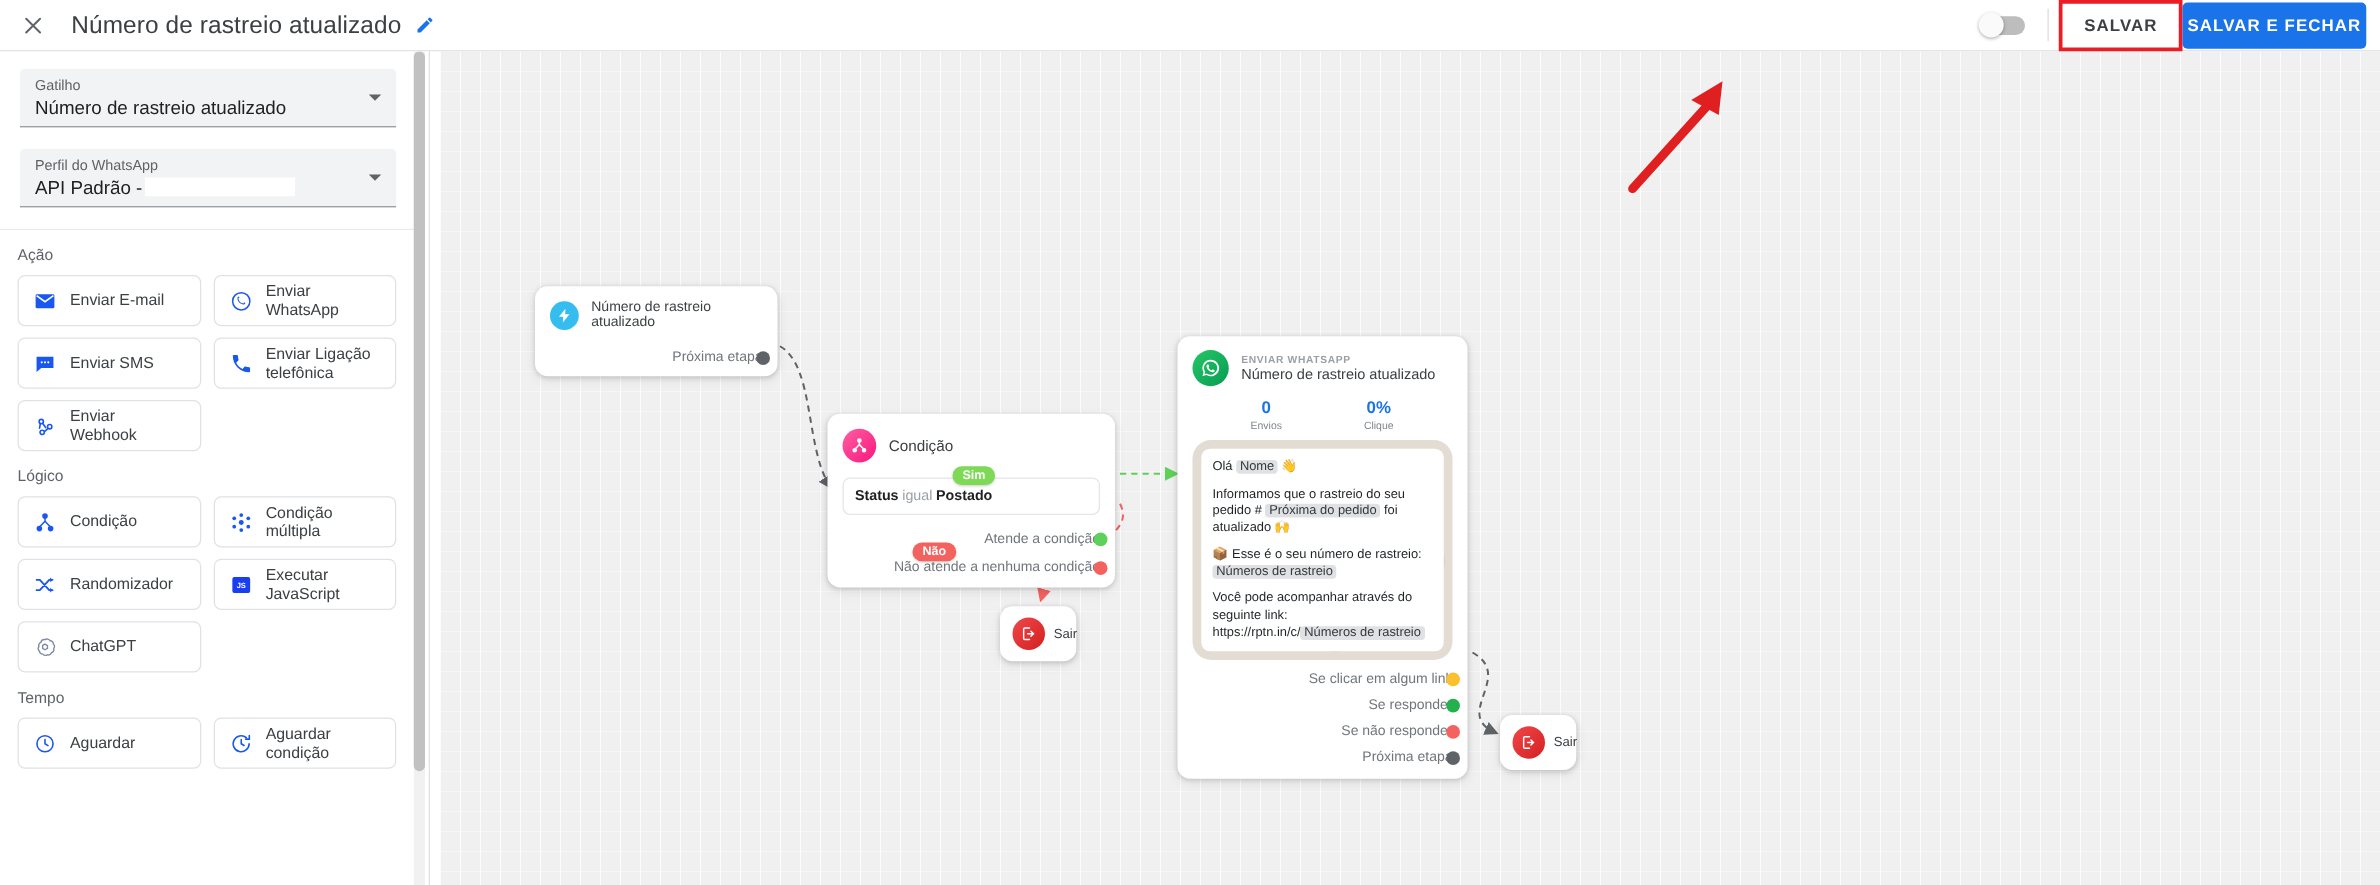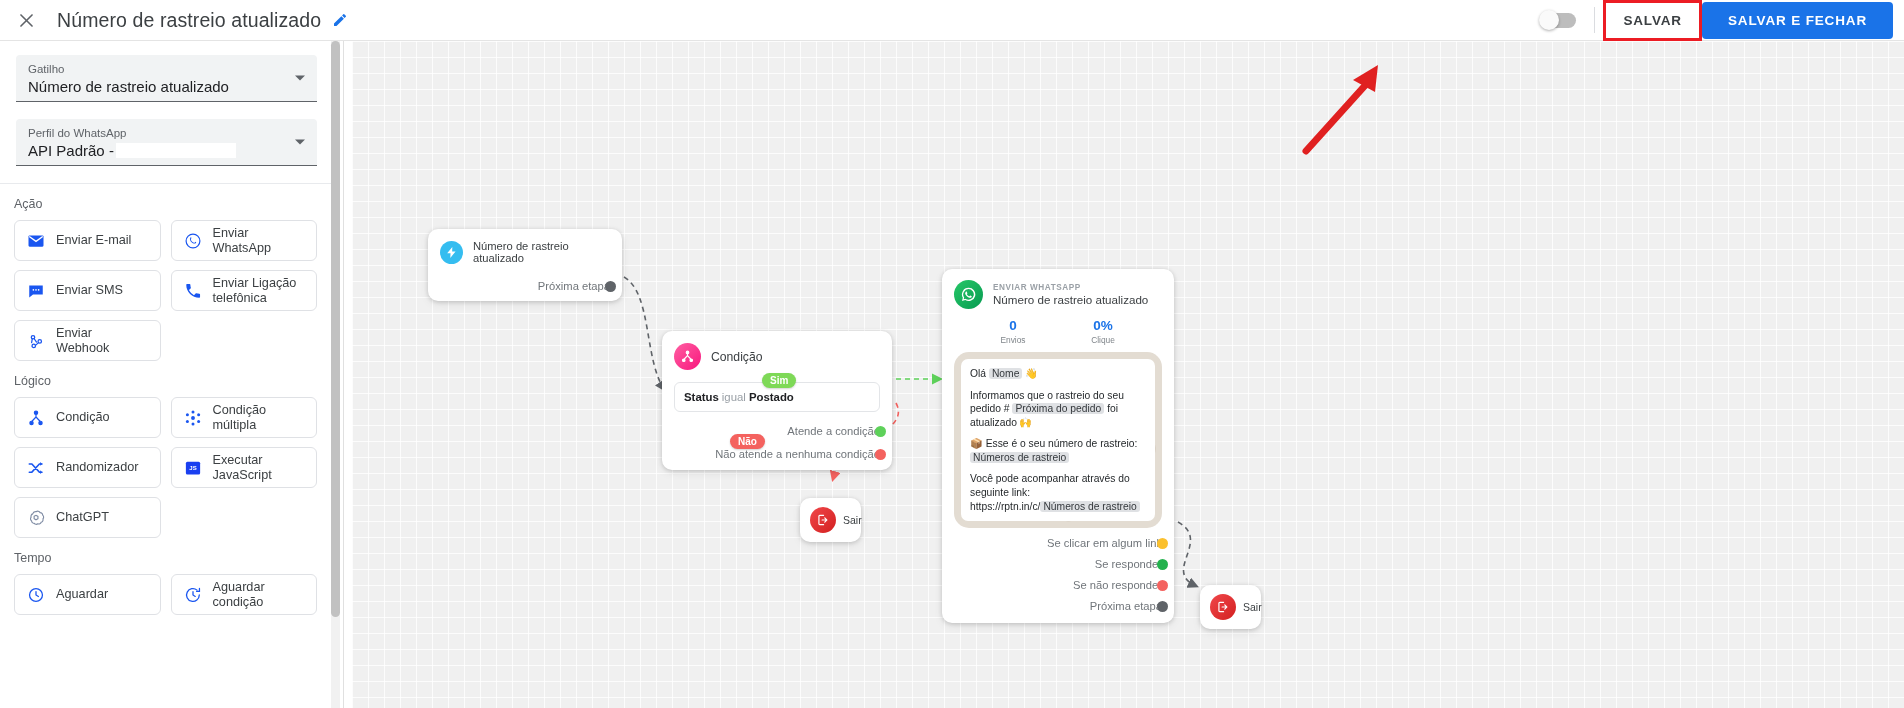--- a/index.html
+++ b/index.html
@@ -54,21 +54,21 @@
   }
   .btn-salvar {
     background: #fff; border: none; color: #3c4043;
     font-family: inherit; font-size: 13.5px; font-weight: 600;
     letter-spacing: .85px; padding: 9px 16px; cursor: pointer;
     border-radius: 3px; white-space: nowrap;
   }
   .btn-salvar-fechar {
     background: #1a73e8; border: none; color: #fff;
     font-family: inherit; font-size: 13.5px; font-weight: 700;
-    letter-spacing: .85px; padding: 11px 26px; cursor: pointer;
+    letter-spacing: .85px; padding: 11px 4px; cursor: pointer;
     border-radius: 4px; white-space: nowrap;
   }
 
   
   .sidebar {
     position: absolute; top: 41px; left: 0; width: 344px; height: 667px;
     background: #fff; overflow: hidden; z-index: 30;
     border-right: 1px solid #e0e0e0;
   }
   .sidebar-scroll { position: absolute; inset: 0 10px 0 0; overflow: hidden; }
@@ -205,21 +205,21 @@
     background: #dfe1e4; border-radius: 3px; padding: 0 3px;
     color: #34383c;
   }
   .wa-ports { margin-top: 9px; }
   .wa-ports .port-row { margin-bottom: 9px; }
   .wa-ports .port-row:last-child { margin-bottom: 0; }
 
   
   .node-exit {
     position: absolute; width: 61px; padding: 9px 10px;
-    display: flex; align-items: center; gap: 7px; margin-top: 13px;
+    display: flex; align-items: center; gap: 7px;
   }
   .node-exit .lbl { font-size: 10.5px; color: #3c4043; }
   #node-exit-1 { left: 448px; top: 444px; }
   #node-exit-2 { left: 848px; top: 531px; }
 
   
   .chip {
     position: absolute; border-radius: 9px; color: #fff;
     font-size: 10px; font-weight: 600; padding: 2px 8px;
     box-shadow: 0 1px 2px rgba(0,0,0,.18);

